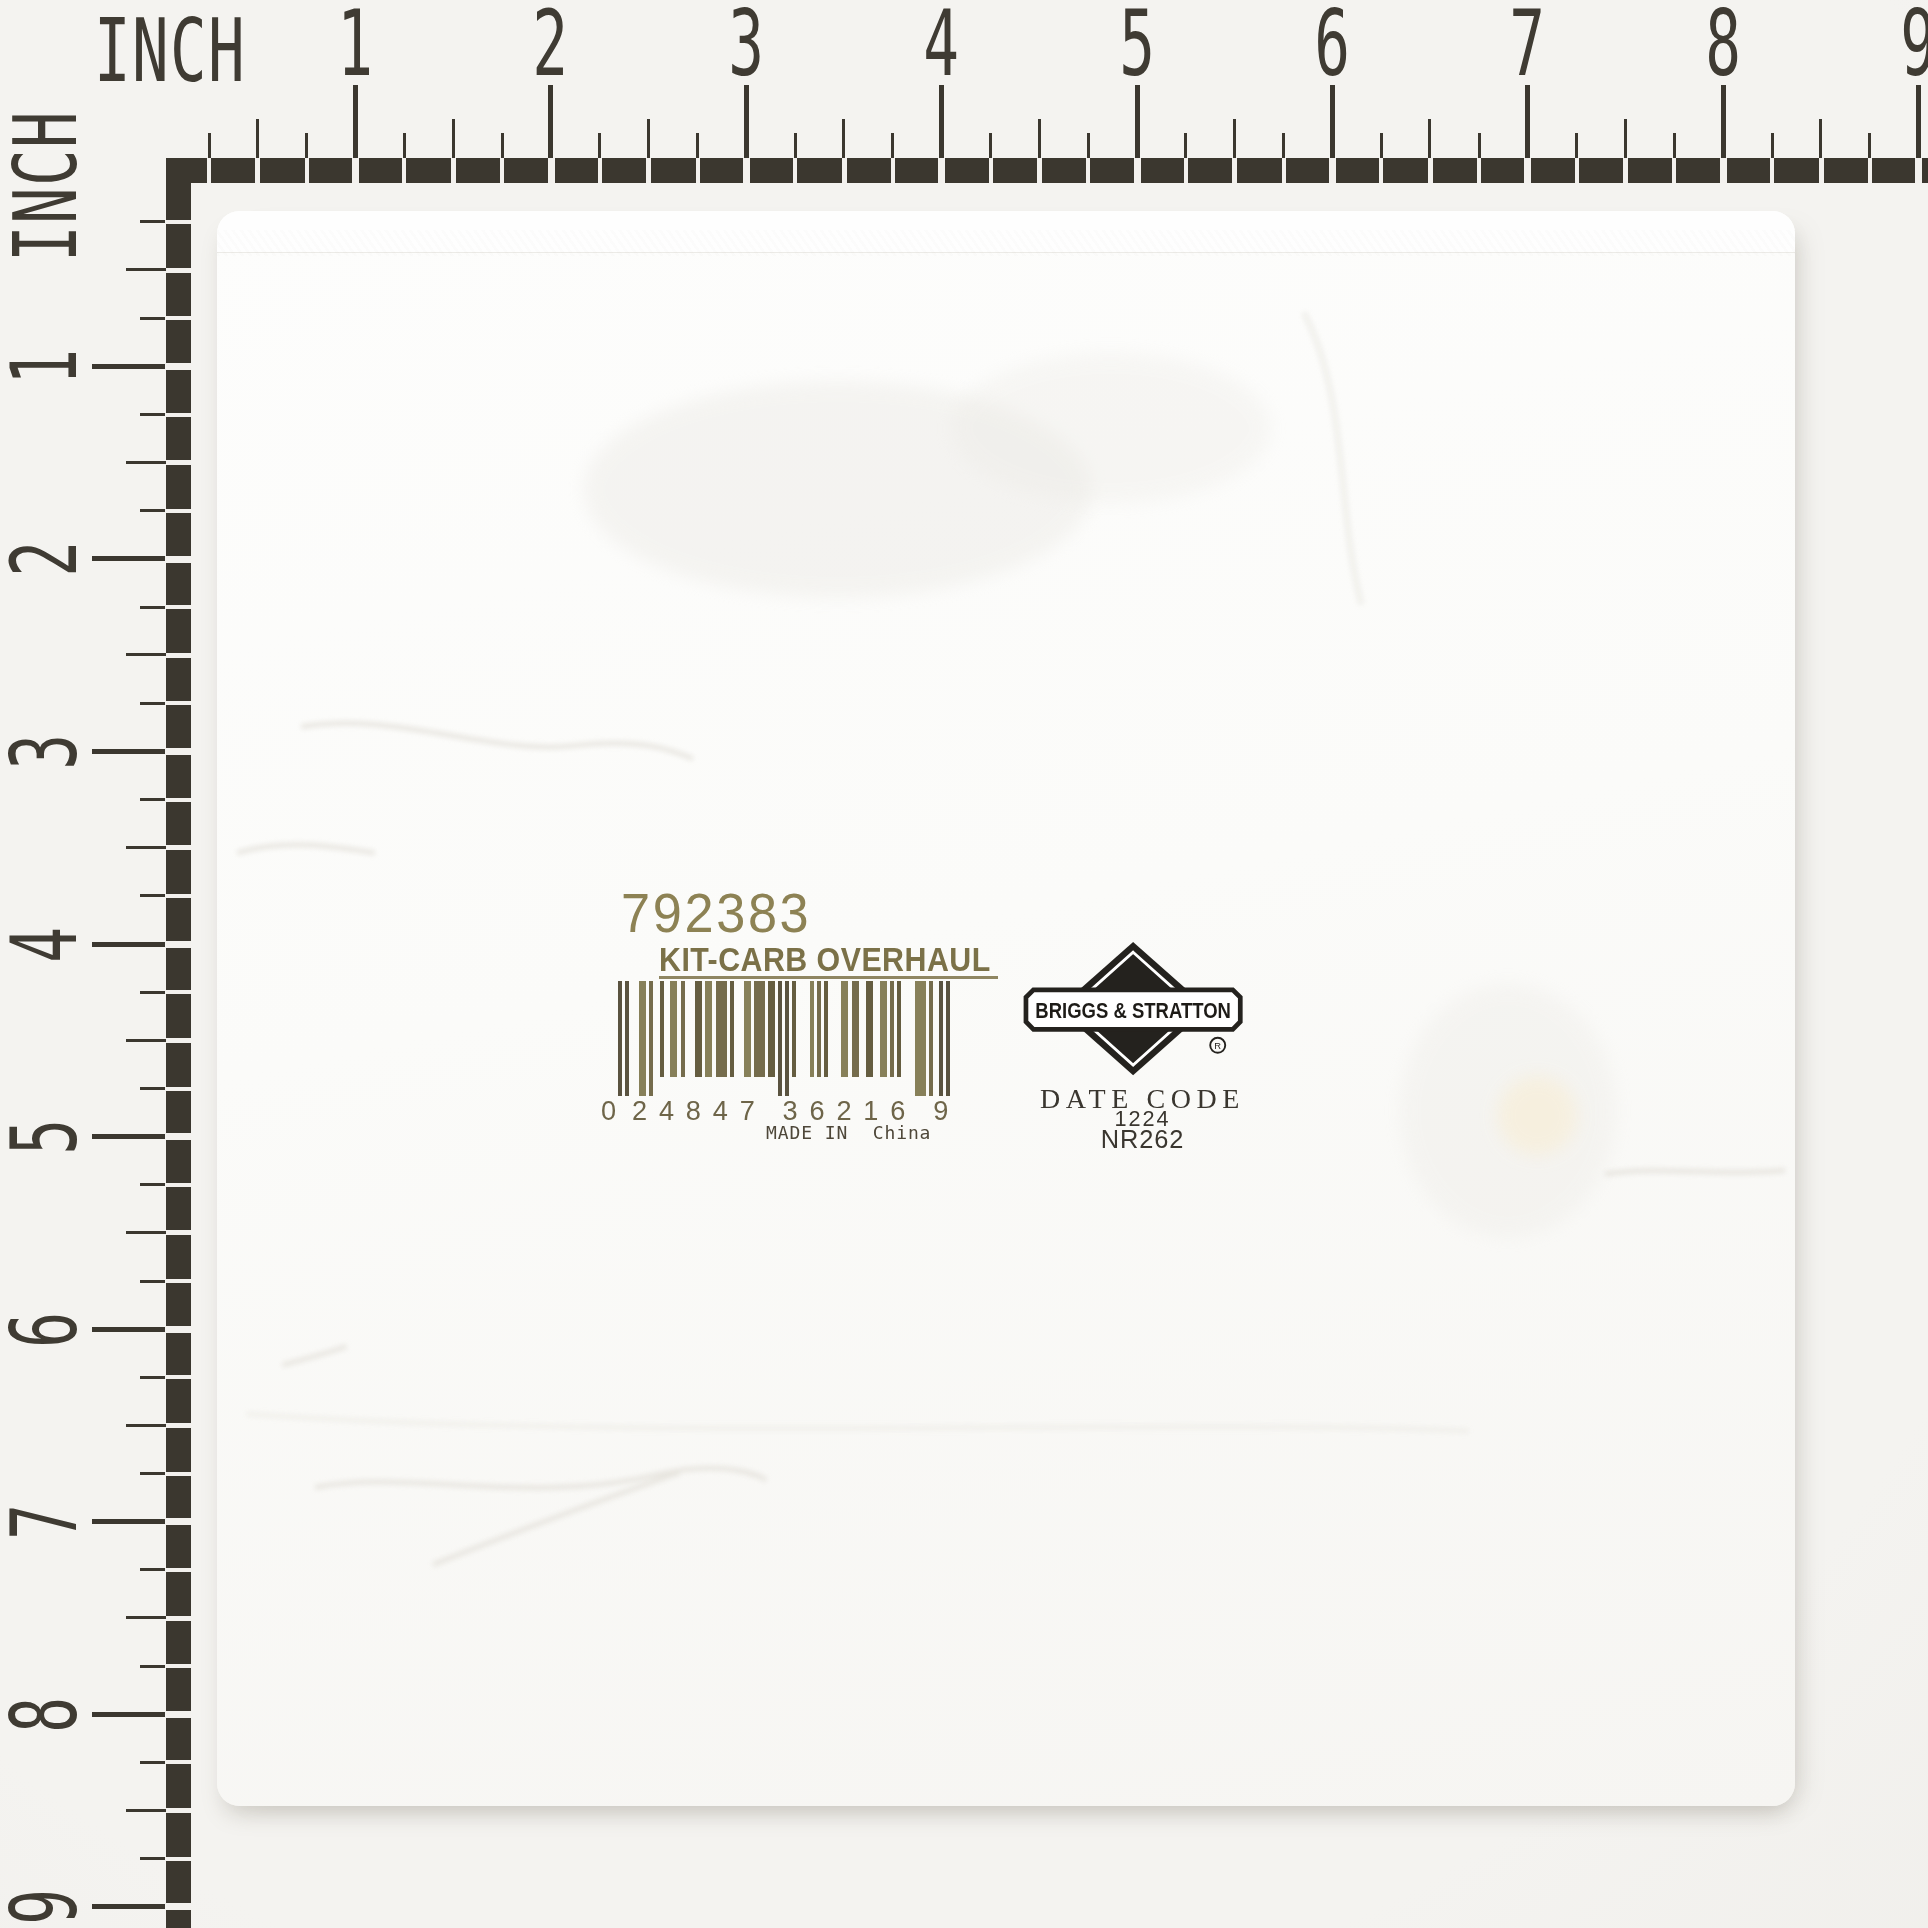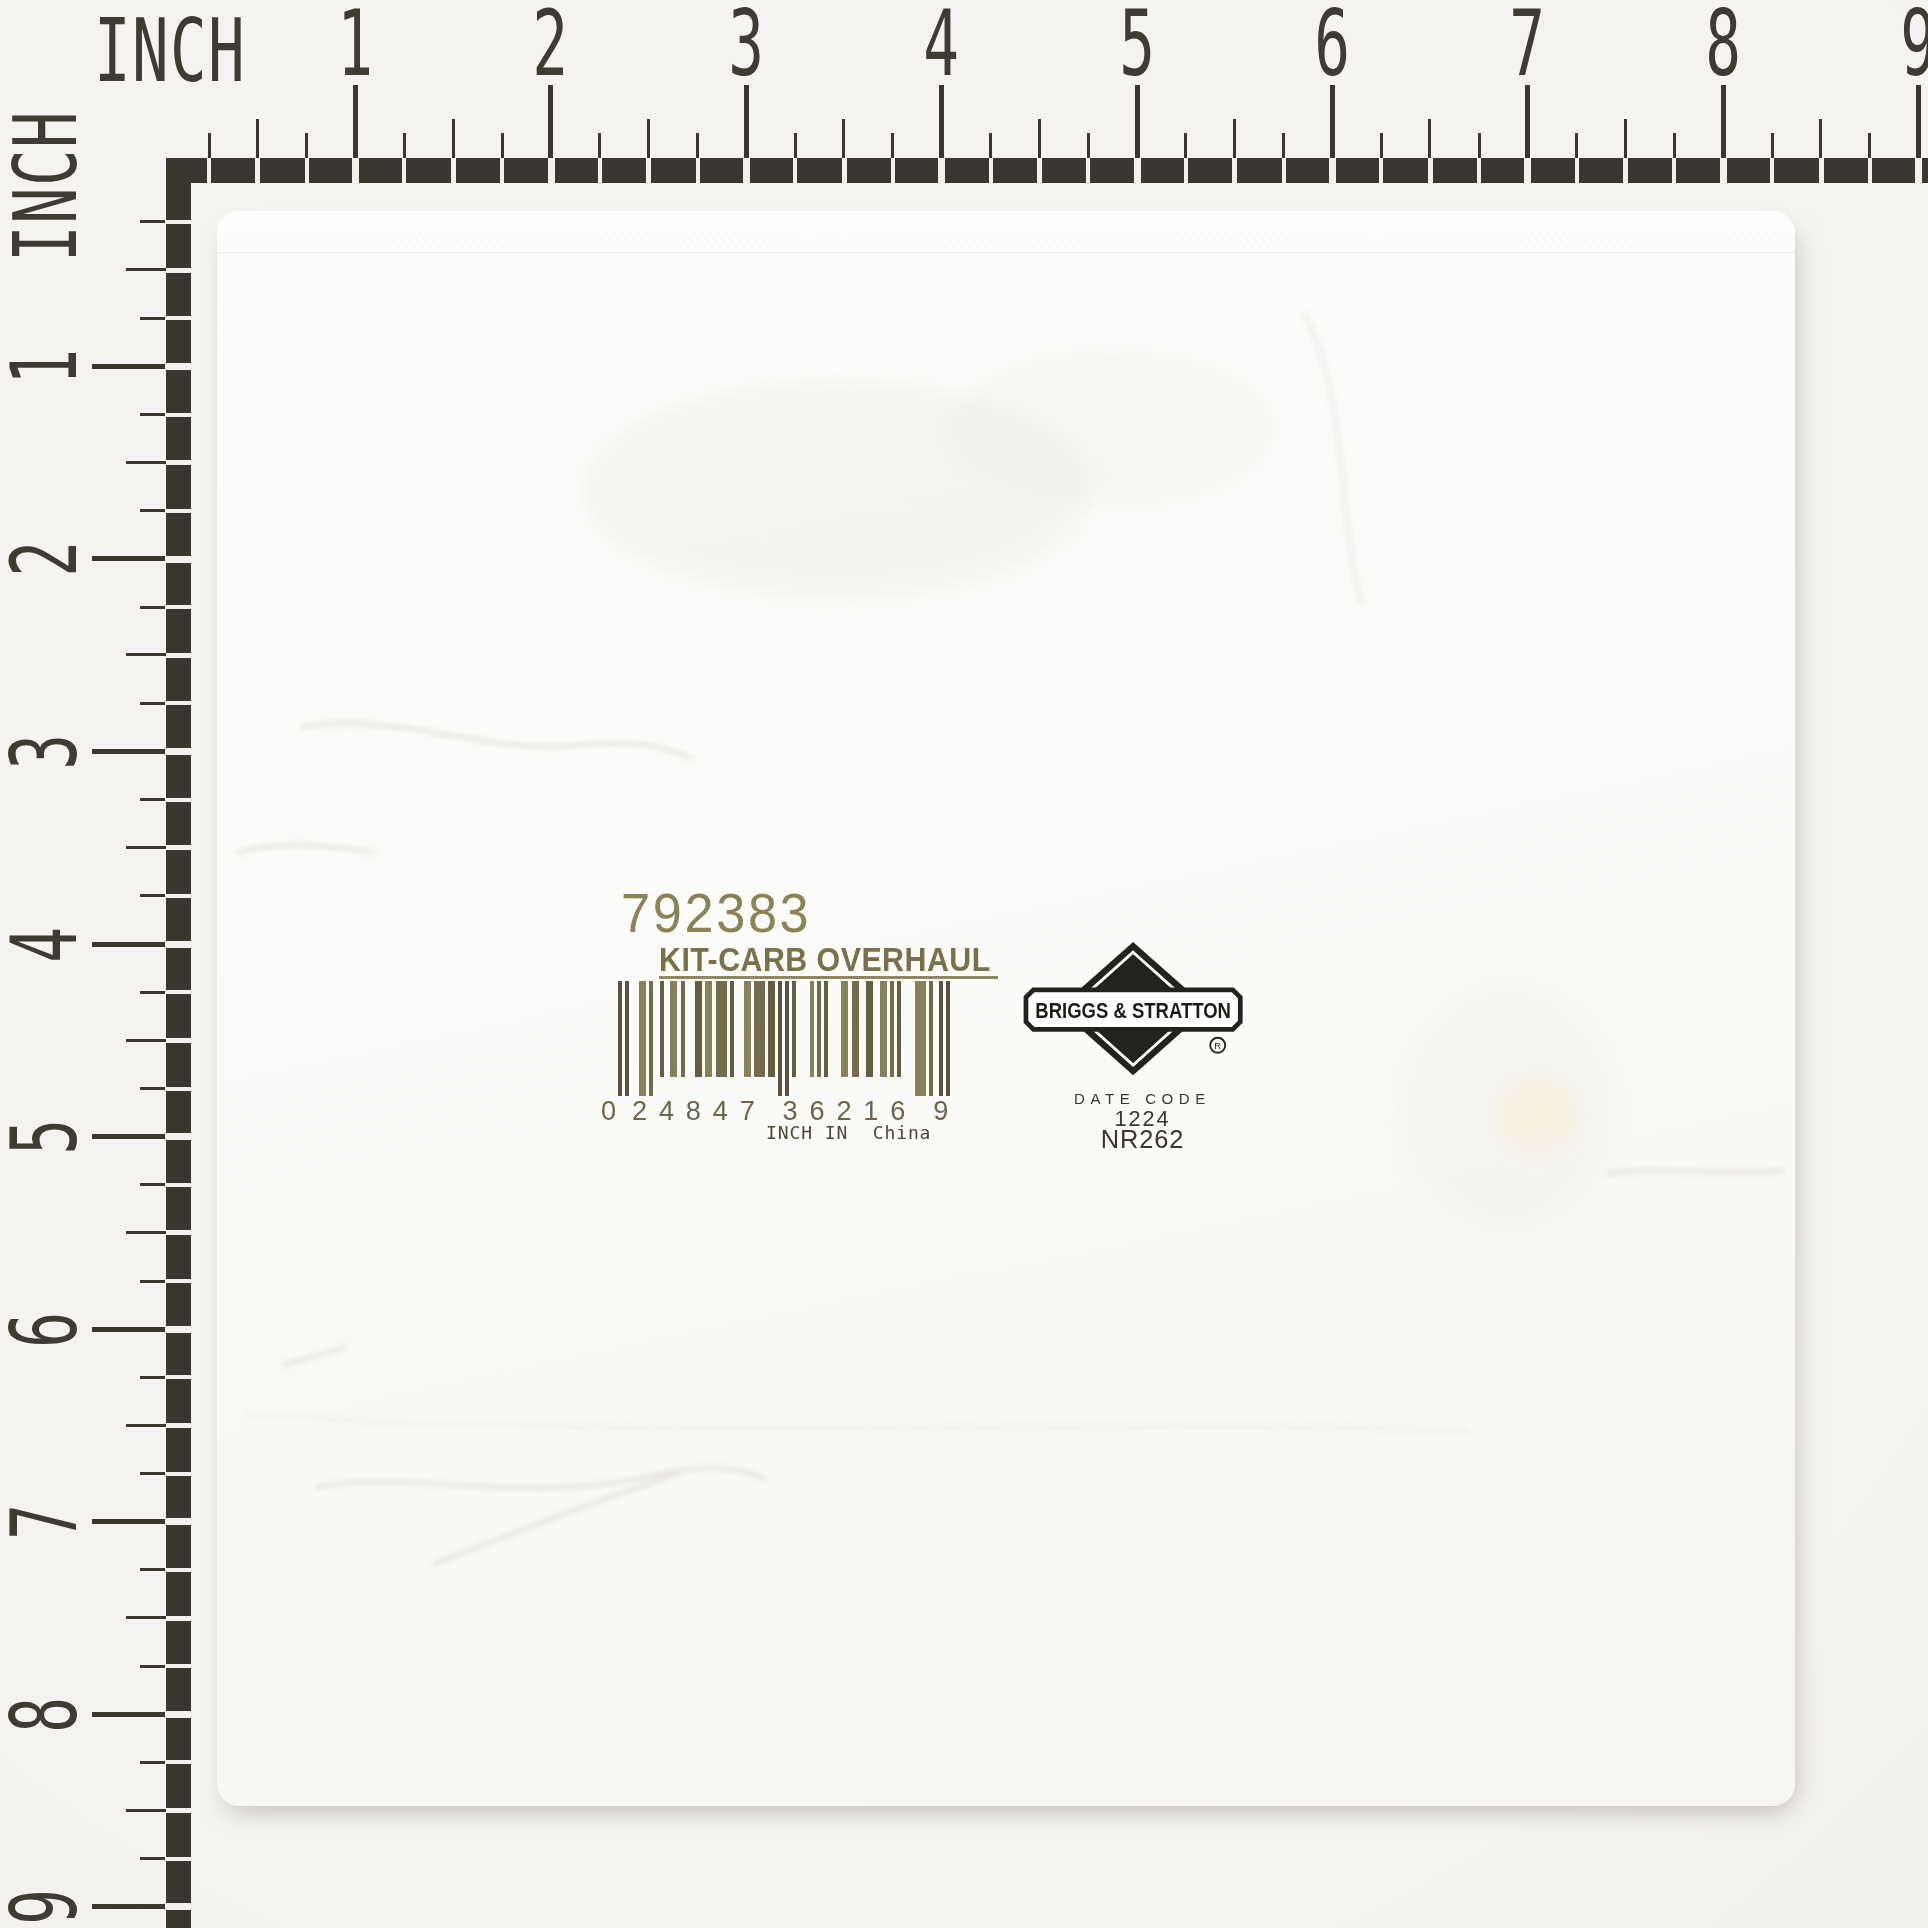--- a/index.html
+++ b/index.html
@@ -28,21 +28,21 @@
   #bc-digits{position:absolute;left:601px;top:1095px;width:358px;display:flex;
       justify-content:space-between;align-items:flex-start;
       font-size:28px;color:#6e6549;transform:scaleX(.97);transform-origin:left top;}
   #bc-digits .grp{letter-spacing:12.2px;}
   #made-in{position:absolute;left:766px;top:1122px;font-family:"DejaVu Sans Mono",monospace;
       font-size:18px;color:#4e4739;letter-spacing:0.9px;white-space:nowrap;}
   #made-in .gap{display:inline-block;width:24.5px;}
   
   #logo{position:absolute;left:1022px;top:940px;}
   #datecode{position:absolute;left:1039px;top:1088px;width:207px;text-align:center;color:#3a362f;}
-  #datecode .l1{font-size:15px;letter-spacing:5.6px;line-height:21px;}
+  #datecode .l1{font-size:28px;letter-spacing:5.6px;line-height:21px;font-family:Liberation Serif, serif;}
   #datecode .l2{font-size:21.7px;letter-spacing:1.9px;line-height:19px;}
   #datecode .l3{font-size:25.4px;letter-spacing:0.9px;line-height:22.6px;font-weight:500;}
   
   .ruler-glyph{position:absolute;color:#3f3b33;font-family:"DejaVu Sans Mono",monospace;
       font-size:90px;line-height:1;transform:scaleX(.66);}
   #inch-top{position:absolute;left:94px;top:7.5px;font-family:"DejaVu Sans Mono",monospace;
       font-size:87px;line-height:1;color:#3f3b33;letter-spacing:1.9px;
       transform:scaleX(.70);transform-origin:left top;}
   #inch-left-wrap{position:absolute;left:-77px;top:153px;width:245px;height:66px;
       display:flex;align-items:center;justify-content:center;transform:rotate(-90deg);}
@@ -128,21 +128,21 @@
         <div class="bar" style="left: 321px; width: 3.5px; height: 115px; background: rgb(90, 83, 64);"></div>
         <div class="bar" style="left: 328px; width: 3.5px; height: 115px; background: rgb(90, 83, 64);"></div>
       </div>
     <div id="bc-digits">
       <span>0</span>
       <span class="grp">24847</span>
       <span class="grp">36216</span>
       <span>9</span>
     </div>
     <div id="made-in">
-      <span>INCH IN</span><span class="gap"></span><span>China</span>
+      <span>MADE IN</span><span class="gap"></span><span>China</span>
     </div>
   </div>
 
   <svg id="logo" width="226" height="141" viewBox="0 0 240 150">
     <polygon points="118,2 198,73 118,144 38,73" fill="#24221e"></polygon>
     <polygon points="118,13 185,73 118,133 51,73" fill="none" stroke="#ffffff" stroke-width="3"></polygon>
     <path d="M 12,53 L 224,53 L 232,61 L 232,87 L 224,95 L 12,95 L 4,87 L 4,61 Z" fill="#ffffff" stroke="#24221e" stroke-width="5"></path>
     <text x="118" y="83" text-anchor="middle" font-family="Liberation Sans, sans-serif" font-size="24" font-weight="700" fill="#1d1b17" textLength="208" lengthAdjust="spacingAndGlyphs">BRIGGS &amp; STRATTON</text>
     <circle cx="208" cy="112" r="8" fill="none" stroke="#24221e" stroke-width="2"></circle>
     <text x="208" y="116" text-anchor="middle" font-family="Liberation Sans, sans-serif" font-size="10" fill="#24221e">R</text>

